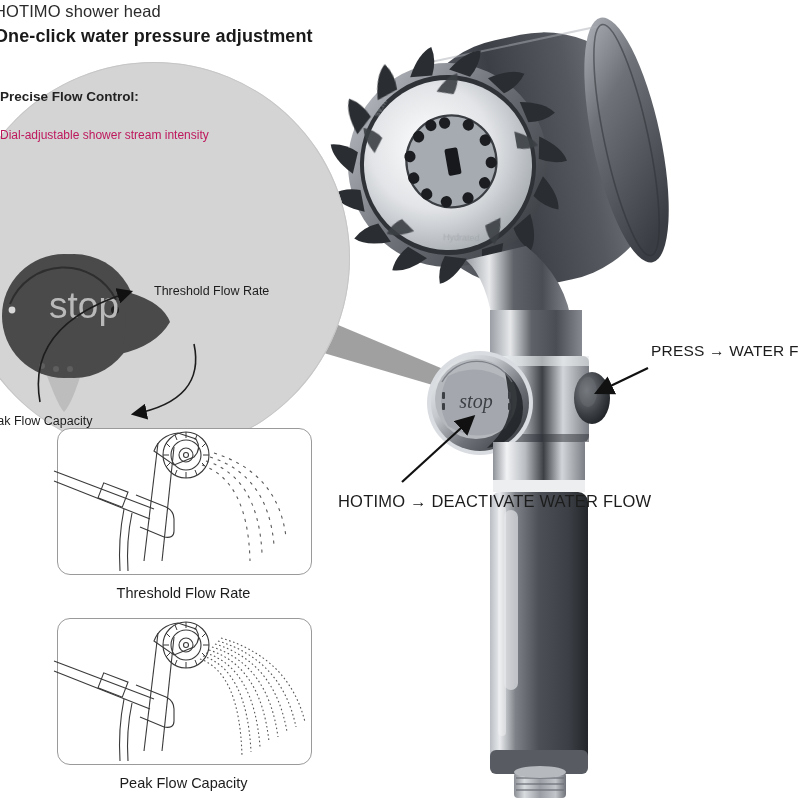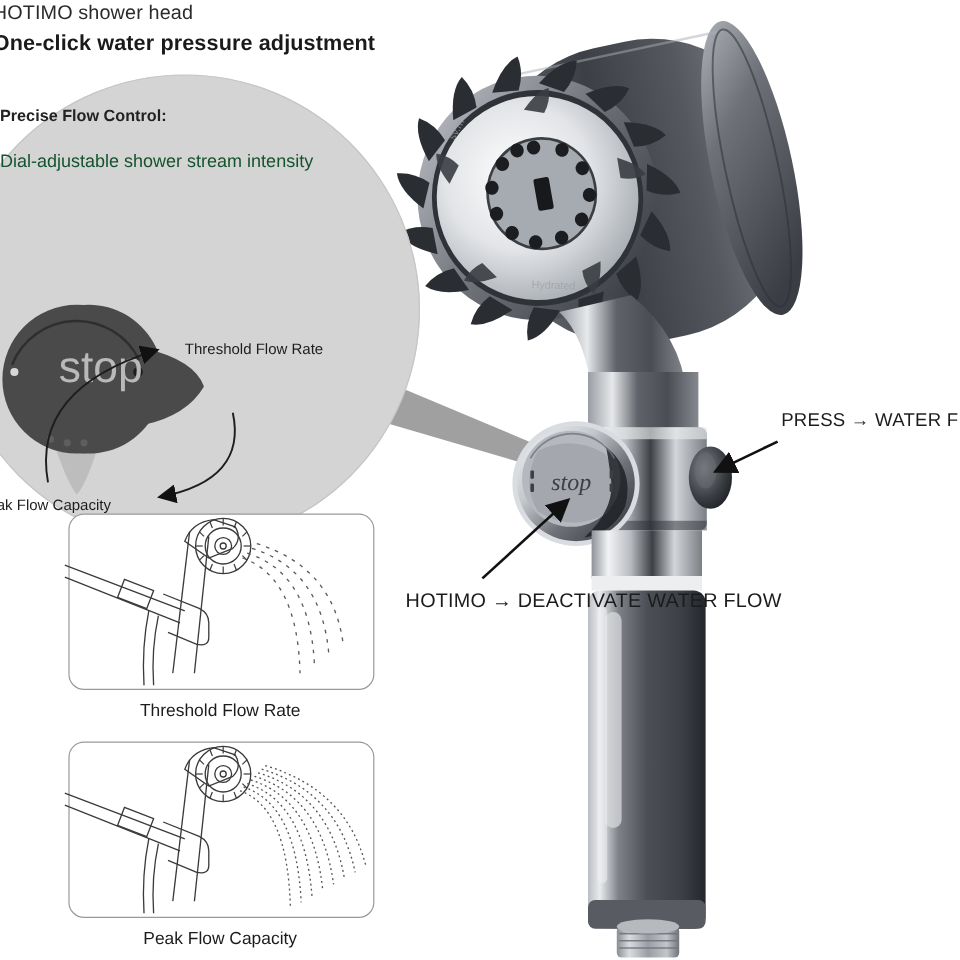--- a/index.html
+++ b/index.html
@@ -14,21 +14,21 @@
            font-weight:bold;color:#1a1a1a;letter-spacing:.1px;white-space:nowrap;}
 
   
   #wedge{left:250px;top:280px;width:280px;height:140px;}
 
   
   #callout{left:-42px;top:62px;width:392px;height:392px;border-radius:50%;
            background:#d4d4d4;box-shadow:inset 0 0 0 1px #c6c6c6;}
   #callout-heading{left:42px;top:26px;width:300px;font-size:13.5px;font-weight:bold;
                    color:#222;line-height:18px;}
-  #callout-sub{left:42px;top:64px;width:320px;font-size:15px;color:#14532d;
+  #callout-sub{left:42px;top:64px;width:320px;font-size:12px;color:#be185d;
                line-height:18px;white-space:nowrap;}
 
   
   #knob-wrap{left:22px;top:168px;width:220px;height:200px;}
   #knob-label{position:absolute;left:44px;top:56px;width:120px;text-align:center;
               font-size:37px;color:#b9b9b9;line-height:40px;
               font-family:"Liberation Sans","DejaVu Sans",sans-serif;}
 
   #lbl-threshold{left:196px;top:222px;font-size:12.5px;color:#1d1d1d;white-space:nowrap;}
   #lbl-peak{left:24px;top:352px;font-size:12.5px;color:#1d1d1d;white-space:nowrap;}

